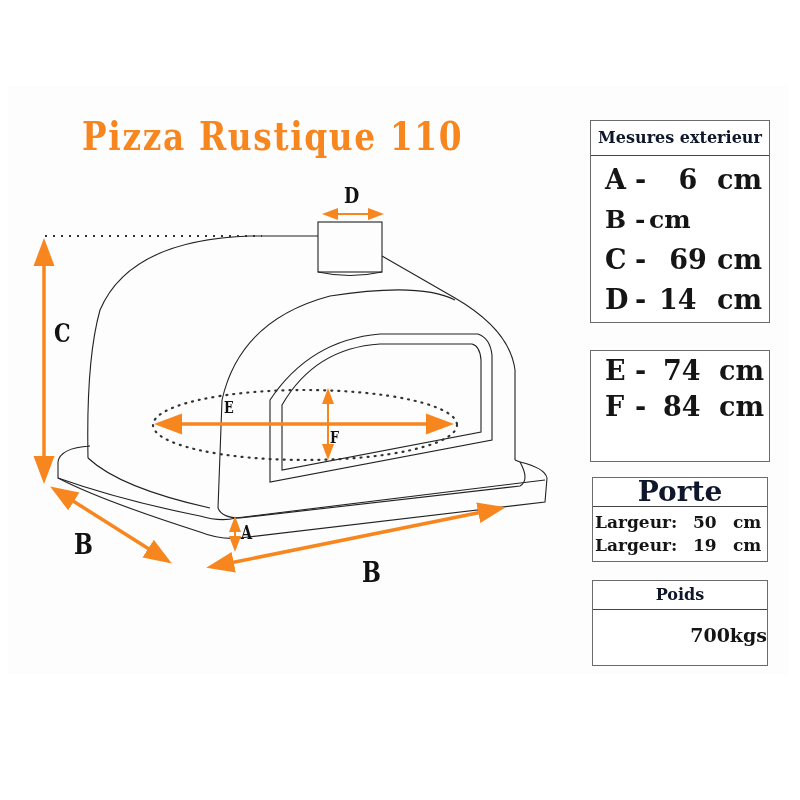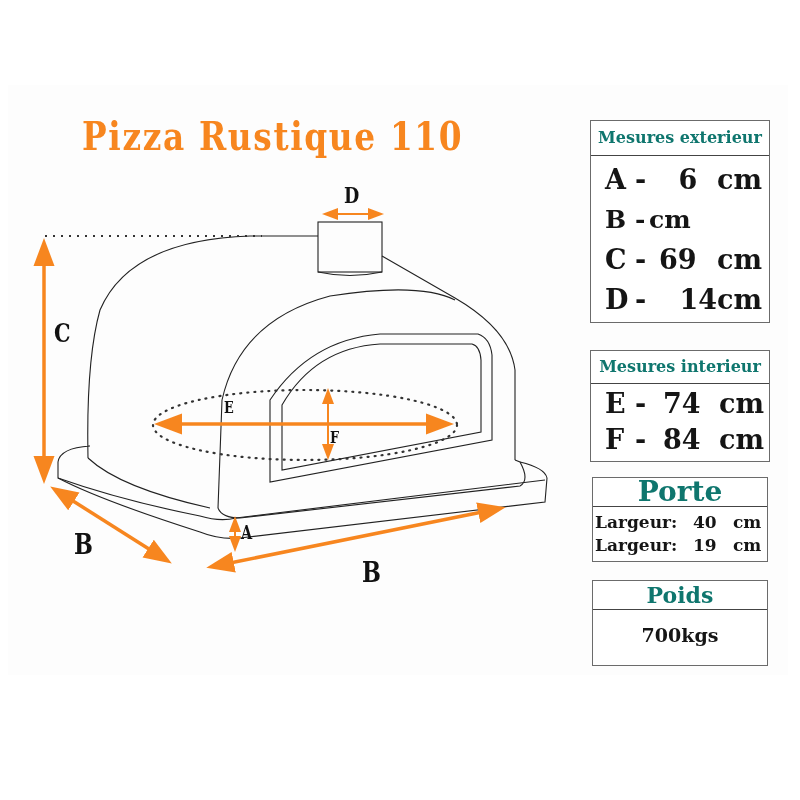--- a/index.html
+++ b/index.html
@@ -13,21 +13,21 @@
   .title {
     position: absolute; left: 82px; top: 112px; font-family: "DejaVu Serif", serif;
     font-weight: bold; font-size: 40px; color: #f7861f; letter-spacing: 2px; transform: scaleX(0.82);
     transform-origin: left top; white-space: nowrap;
   }
   svg.diagram { position: absolute; left: 0; top: 0; }
   .box {
     position: absolute; border: 1.5px solid #6b6b6b; background: #fff; box-sizing: border-box;
   }
   .box .hdr {
-    border-bottom: 1.5px solid #444; color: #0f766e; font-weight: bold; white-space: nowrap;
+    border-bottom: 1.5px solid #444; color: #0f172a; font-weight: bold; white-space: nowrap;
     overflow: hidden; text-align: center;
   }
   .box .body { color: #151515; font-weight: bold; }
   .row { display: flex; white-space: nowrap; }
   .note {
     position: absolute; left: 18px; top: 625px; font-family: "Liberation Sans", sans-serif;
     font-style: italic; font-size: 12.5px; line-height: 20px; color: #1a1a1a; white-space: nowrap;
   }
   .lbl {
     position: absolute; font-family: "DejaVu Serif", serif; font-weight: bold; color: #111;
@@ -101,34 +101,33 @@
       <span>cm</span>
     </div>
     <div class="row" style="font-size:25px">
       <span style="width:30px">B</span>
       <span style="width:14px">-</span>
       <span>cm</span>
     </div>
     <div class="row">
       <span style="width:30px">C</span>
       <span style="width:24px">-</span>
-      <span style="width:58px;text-align:left">69</span>
+      <span style="width:58px;text-align:center">69</span>
       <span>cm</span>
     </div>
     <div class="row">
       <span style="width:30px">D</span>
       <span style="width:24px">-</span>
-      <span style="width:58px;text-align:right">14</span>
+      <span style="width:58px;text-align:left">14</span>
       <span>cm</span>
     </div>
   </div>
 </div>
 
 <div class="box" style="left:590px;top:350px;width:180px;height:112px;">
-  <div class="hdr" style="font-size:16px;height:32px;line-height:32px;">Mesures interieur</div>
   <div class="body" style="padding:2px 0 0 14px;font-size:27px;line-height:36px;">
     <div class="row">
       <span style="width:30px">E</span>
       <span style="width:28px">-</span>
       <span style="width:56px">74</span>
       <span>cm</span>
     </div>
     <div class="row">
       <span style="width:30px">F</span>
       <span style="width:28px">-</span>
@@ -136,30 +135,30 @@
       <span>cm</span>
     </div>
   </div>
 </div>
 
 <div class="box" style="left:592px;top:477px;width:176px;height:85px;">
   <div class="hdr" style="font-size:28px;height:28px;line-height:28px;">Porte</div>
   <div class="body" style="padding:4px 0 0 2px;font-size:17px;line-height:23px;">
     <div class="row">
       <span style="width:98px">Largeur:</span>
-      <span style="width:40px">40</span>
+      <span style="width:40px">50</span>
       <span>cm</span>
     </div>
     <div class="row">
       <span style="width:98px">Largeur:</span>
       <span style="width:40px">19</span>
       <span>cm</span>
     </div>
   </div>
 </div>
 
 <div class="box" style="left:592px;top:580px;width:176px;height:86px;">
-  <div class="hdr" style="font-size:22px;height:28px;line-height:28px;">Poids</div>
-  <div class="body" style="text-align:center;font-size:19px;line-height:50px;">700kgs</div>
+  <div class="hdr" style="font-size:16px;height:28px;line-height:28px;">Poids</div>
+  <div class="body" style="text-align:right;font-size:19px;line-height:50px;">700kgs</div>
 </div>
 
 <div class="note">
 </div>
 
 </body></html>

